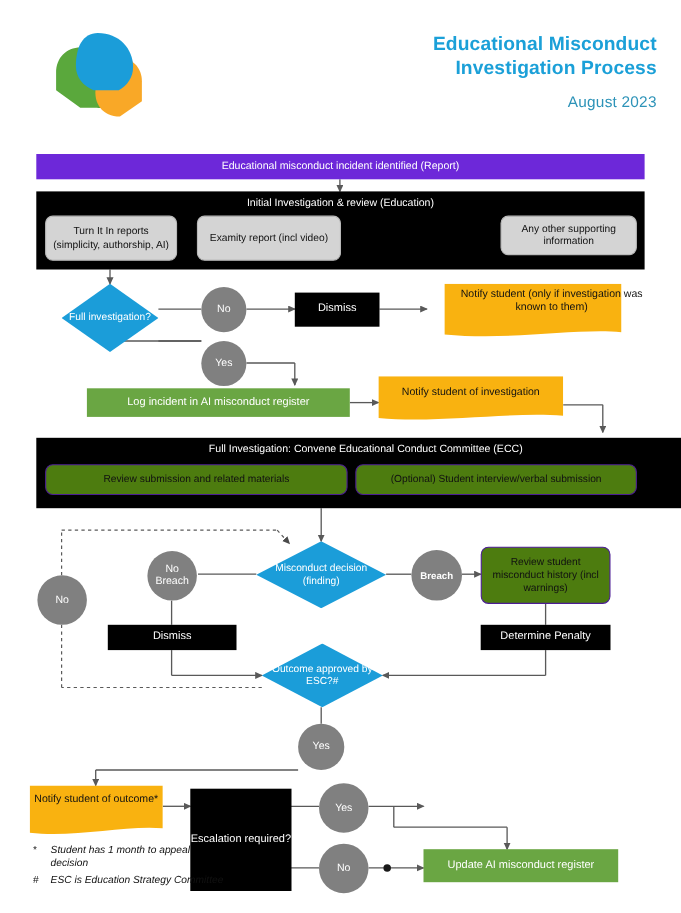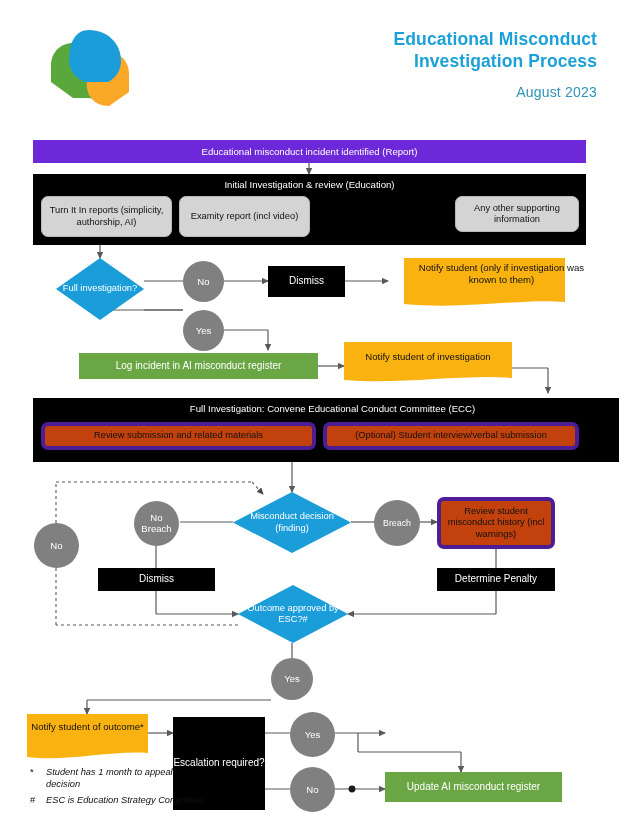--- a/index.html
+++ b/index.html
@@ -31,22 +31,22 @@
   }
   .black-bar{
     background:#6d28d9;color:#fff;font-size:9.6px;
   }
   .black-box{background:#000;color:#fff;font-size:10px;}
   .gray-round{
     background:#d4d4d4;color:#111;border-radius:7px;font-size:9.3px;
     border:1px solid #b9b9b9;
   }
   .gray-round-lite{
-    background:#c2410c;color:#111;border-radius:7px;font-size:9.3px;
-    border:4px solid #4c1d95;
+    background:#4d7c0f;color:#111;border-radius:7px;font-size:9.3px;
+    border:1px solid #4c1d95;
   }
   .circle{
     background:#808080;color:#fff;border-radius:50%;font-size:9.6px;
   }
   .green{background:#6aa643;color:#fff;font-size:10px;}
   .diamond-label{
     position:absolute;inset:0;display:flex;align-items:center;
     justify-content:center;text-align:center;color:#fff;font-size:9.3px;
     line-height:1.2;pointer-events:none;
   }
@@ -168,21 +168,21 @@
       <line x1="56" y1="625" x2="56" y2="482"></line>
       <line x1="56" y1="482" x2="252" y2="482"></line>
       <line x1="252" y1="482" x2="263" y2="494" marker-end="url(#arrowdash)"></line>
     </g>
   </svg>
 
   <div class="abs node black-bar" style="left:33px;top:140px;width:553px;height:23px;">Educational misconduct incident identified (Report)</div>
 
   <div class="abs" style="left:33px;top:174px;width:553px;height:71px;background:#000;">
     <div class="band-title">Initial Investigation &amp; review (Education)</div>
-    <div class="abs node gray-round" style="left:8px;top:22px;width:131px;height:41px;padding:2px 4px;">Turn It In reports (simplicity, authorship, AI)</div>
+    <div class="abs node gray-round" style="left:8px;top:22px;width:120px;height:41px;padding:2px 4px;">Turn It In reports (simplicity, authorship, AI)</div>
     <div class="abs node gray-round" style="left:146px;top:22px;width:131px;height:41px;padding:2px 4px;">Examity report (incl video)</div>
     <div class="abs node gray-round" style="left:422px;top:22px;width:124px;height:36px;padding:2px 4px;">Any other supporting information</div>
   </div>
 
   <div class="abs" style="left:56px;top:258px;width:88px;height:62px;">
     <svg width="88" height="62" viewBox="0 0 88 62">
       <polygon points="44,0 88,31 44,62 0,31" fill="#1b9dd9"></polygon>
     </svg>
     <div class="diamond-label">Full investigation?</div>
   </div>
@@ -215,21 +215,21 @@
   </div>
 
   <div class="abs" style="left:233px;top:492px;width:118px;height:61px;">
     <svg width="118" height="61" viewBox="0 0 118 61">
       <polygon points="59,0 118,30.5 59,61 0,30.5" fill="#1b9dd9"></polygon>
     </svg>
     <div class="diamond-label">Misconduct decision (finding)</div>
   </div>
 
   <div class="abs node circle" style="left:134px;top:501px;width:45px;height:45px;line-height:1.1;">No Breach</div>
-  <div class="abs node circle" style="left:374px;top:500px;width:46px;height:46px;font-size:8.8px;">Breach</div>
+  <div class="abs node circle" style="left:374px;top:500px;width:46px;height:46px;font-size:8.8px;font-weight:bold;">Breach</div>
   <div class="abs node circle" style="left:34px;top:523px;width:45px;height:45px;">No</div>
 
   <div class="abs node black-box" style="left:98px;top:568px;width:117px;height:23px;">Dismiss</div>
 
   <div class="abs node gray-round-lite" style="left:437px;top:497px;width:118px;height:52px;padding:2px 4px;">Review student misconduct history (incl warnings)</div>
 
   <div class="abs node black-box" style="left:437px;top:568px;width:118px;height:23px;">Determine Penalty</div>
 
   <div class="abs" style="left:238px;top:585px;width:110px;height:58px;">
     <svg width="110" height="58" viewBox="0 0 110 58">

